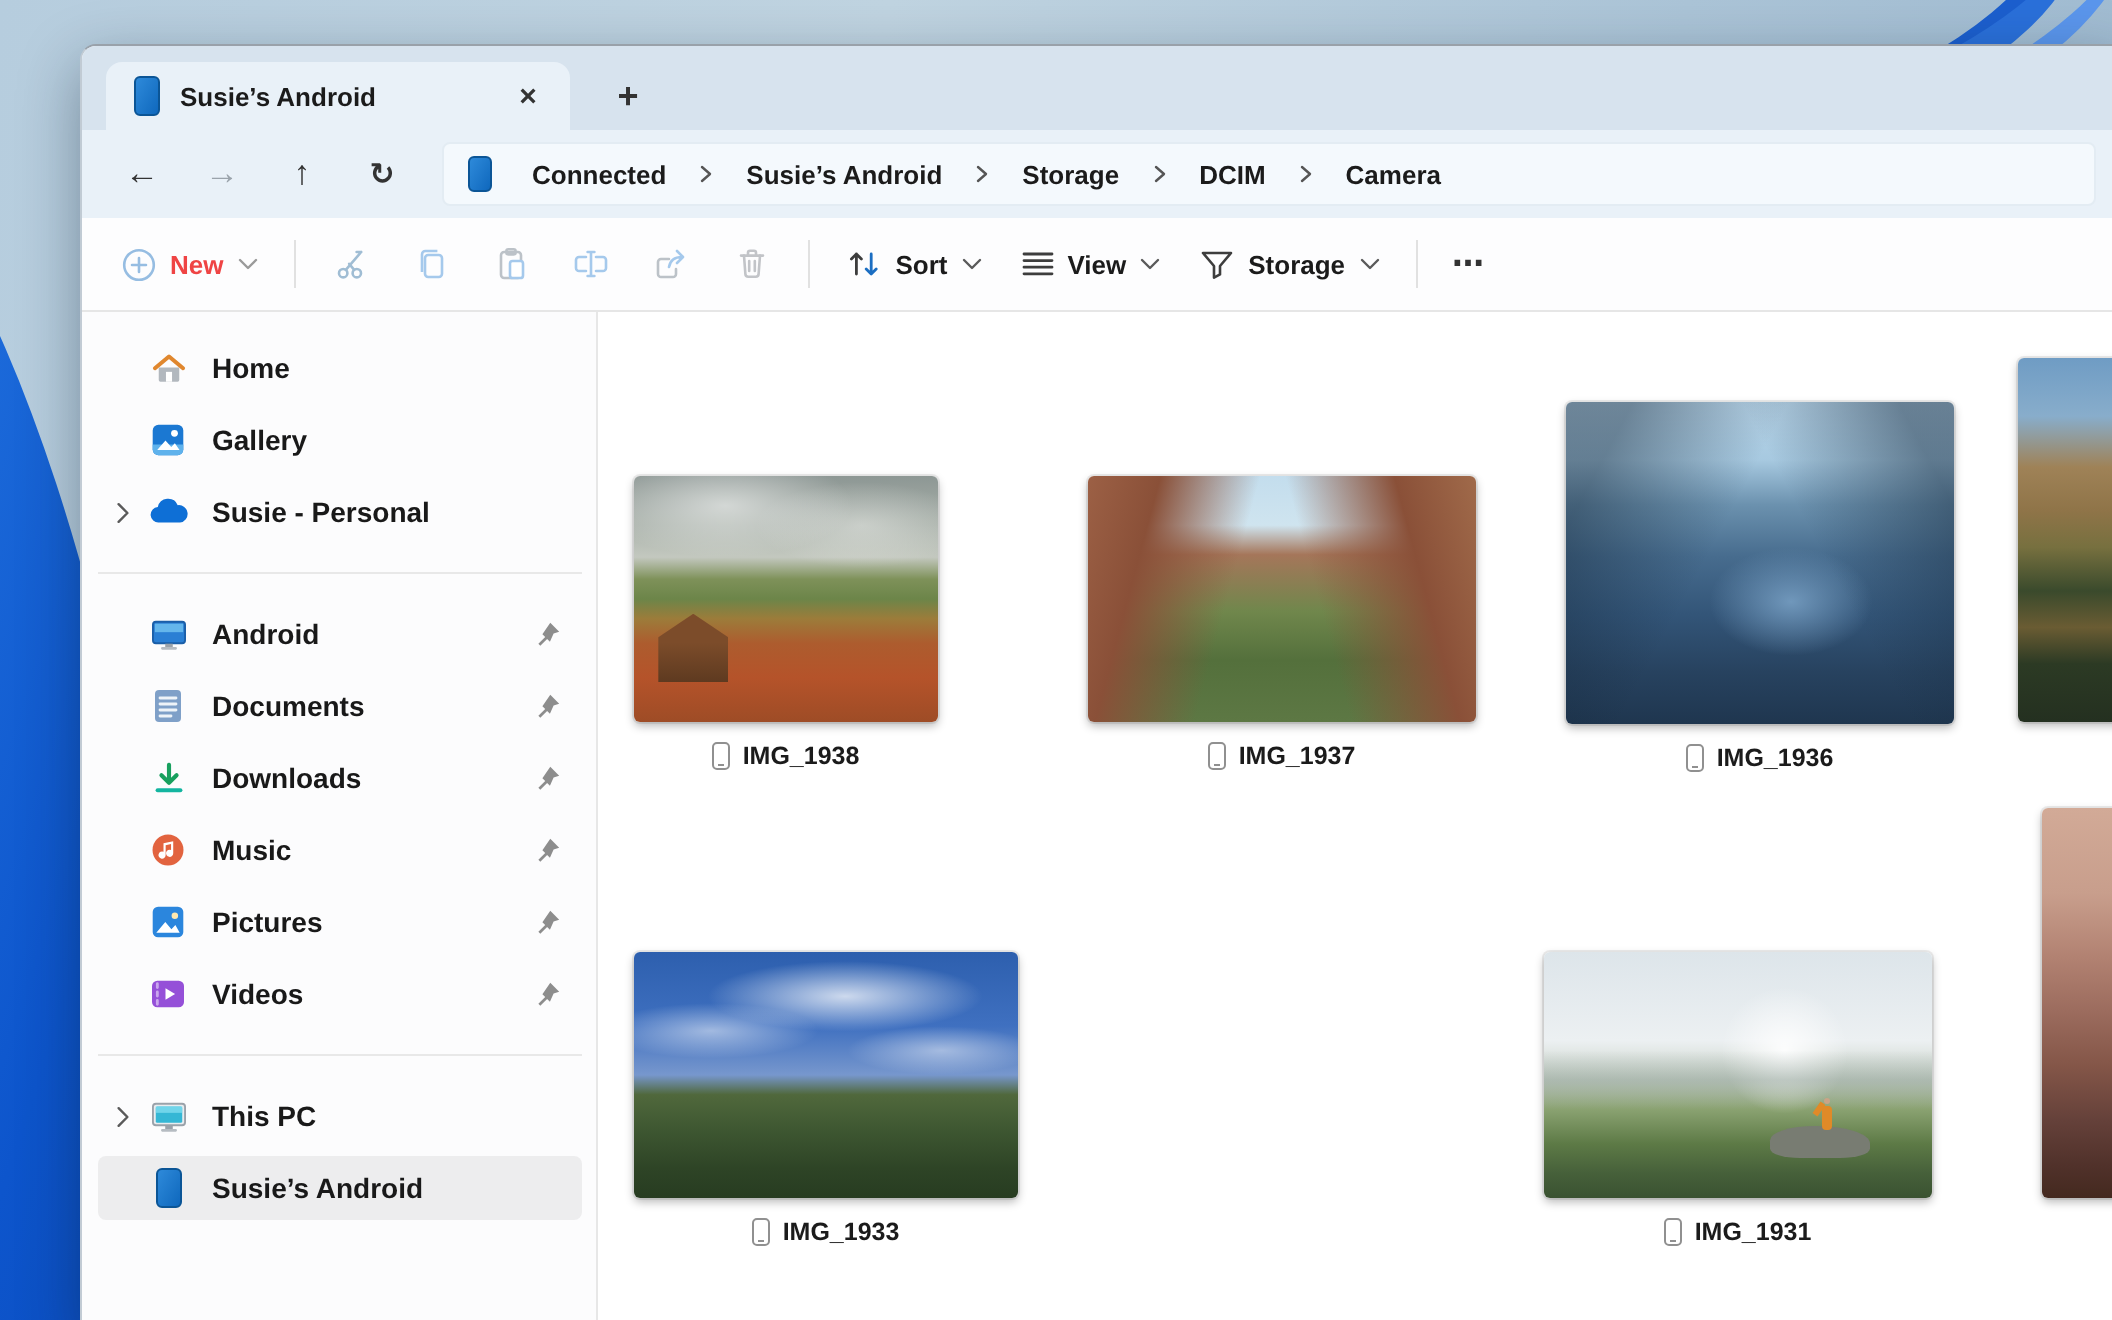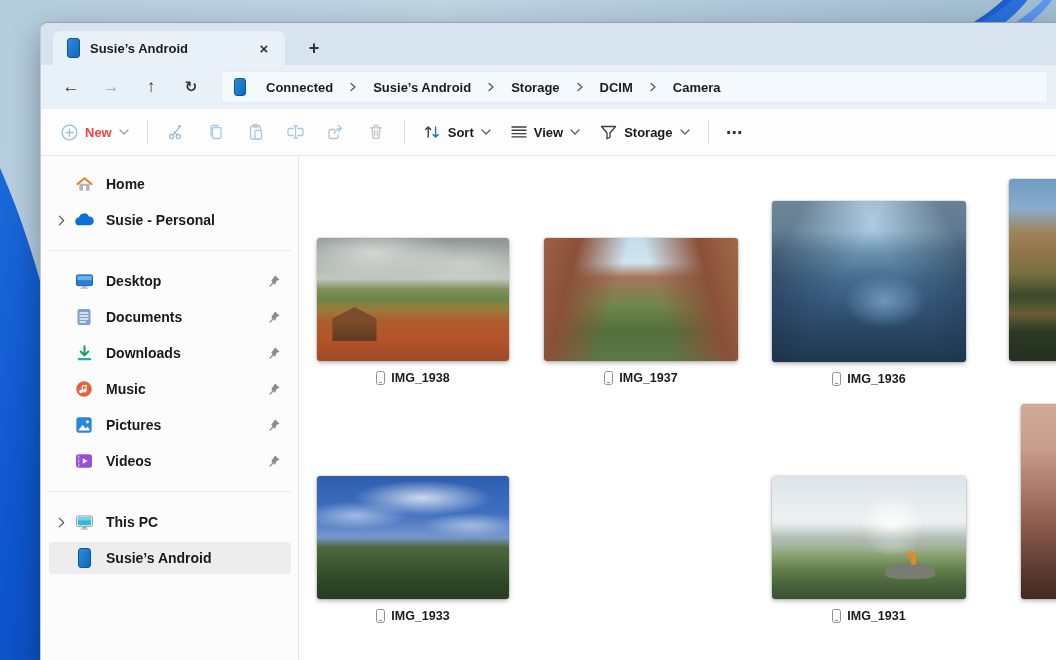--- a/index.html
+++ b/index.html
@@ -78,23 +78,23 @@
   .content { flex:1; position:relative; background:#fff; overflow:hidden; }
   .file { position:absolute; }
   .thumb { width:100%; border-radius:3px; position:relative; overflow:hidden;
     box-shadow:0 2px 5px rgba(0,0,0,.28), 0 0 0 1px rgba(0,0,0,.07); }
   .flabel { margin-top:10px; display:flex; align-items:center; justify-content:center; gap:6px;
     font-size:12.5px; color:#1b1b1b; }
   .mini-phone { width:9px; height:14px; border:1px solid #909090; border-radius:2.5px; position:relative; flex-shrink:0; }
   .mini-phone::after { content:""; position:absolute; left:50%; bottom:1.5px; width:3px; height:1px;
     margin-left:-1.5px; background:#909090; }
 
-  .f1 { left:18px;  top:82px;  width:192px; } .f1 .thumb { height:123px; }
+  .f1 { left:18px;  top:82px;  width:152px; } .f1 .thumb { height:123px; }
   .f2 { left:245px; top:82px;  width:194px; } .f2 .thumb { height:123px; }
-  .f3 { left:473px; top:45px;  width:194px; } .f3 .thumb { height:161px; }
+  .f3 { left:484px; top:45px;  width:194px; } .f3 .thumb { height:161px; }
   .fp1{ left:710px; top:23px;  width:70px;  } .fp1 .thumb { height:182px; }
   .f4 { left:18px;  top:320px; width:192px; } .f4 .thumb { height:123px; }
   .f5 { left:243px; top:308px; width:198px; } .f5 .thumb { height:135px; }
   .f6 { left:473px; top:320px; width:194px; } .f6 .thumb { height:123px; }
   .fp2{ left:722px; top:248px; width:60px;  } .fp2 .thumb { height:195px; }
 
   
   .t1938 { background:
     radial-gradient(ellipse 60% 30% at 30% 12%, rgba(255,255,255,.55), transparent 70%),
     radial-gradient(ellipse 50% 25% at 75% 20%, rgba(250,250,248,.4), transparent 70%),
@@ -307,20 +307,32 @@
           <span class="side-ico">
             <svg width="19" height="19" viewBox="0 0 20 20">
                 <path d="M4.6 9.2v6.6a.9.9 0 0 0 .9.9h9a.9.9 0 0 0 .9-.9V9.2" fill="#b2b8be"></path>
                 <rect x="8.4" y="11.5" width="3.2" height="5.2" fill="#fff"></rect>
                 <path d="M2.6 9.6L10 3.4l7.4 6.2" stroke="#e0872e" stroke-width="2.1" fill="none" stroke-linecap="round" stroke-linejoin="round"></path>
               </svg>
             </span>
           <span class="side-label">Home</span>
         </div>
 
+        <div class="side-item">
+          <span class="side-chev"></span>
+          <span class="side-ico">
+            <svg width="18" height="18" viewBox="0 0 20 20">
+                <rect x="1.5" y="1.5" width="17" height="17" rx="3.2" fill="#1b78d2"></rect>
+                <path d="M1.5 12.5h17v2.8a3.2 3.2 0 0 1-3.2 3.2H4.7a3.2 3.2 0 0 1-3.2-3.2z" fill="#5fb2ec"></path>
+                <path d="M4 15.5l4.6-5.2 3.2 3.6 2-2.1 2.6 3.7z" fill="#fff"></path>
+                <circle cx="13.6" cy="6.3" r="1.9" fill="#fff"></circle>
+              </svg>
+            </span>
+          <span class="side-label">Gallery</span>
+        </div>
 
         <div class="side-item">
           <span class="side-chev">
             <svg width="11" height="11" viewBox="0 0 10 10">
                 <path d="M3 1l4 4-4 4" stroke="#5a5a5a" stroke-width="1.1" fill="none" stroke-linecap="round" stroke-linejoin="round"></path>
               </svg>
             </span>
           <span class="side-ico">
             <svg width="21" height="14" viewBox="0 0 24 15">
                 <path d="M6.2 13.5a4.4 4.4 0 0 1-.6-8.8A6 6 0 0 1 17 3.6a4.9 4.9 0 0 1 1.3 9.9z" fill="#0e6fd6"></path>
@@ -334,21 +346,21 @@
         <div class="side-item">
           <span class="side-chev"></span>
           <span class="side-ico">
             <svg width="19" height="17" viewBox="0 0 20 18">
                 <rect x="1.5" y="2" width="17" height="11.4" rx="1.6" fill="#2a7fd4" stroke="#1b5fa8" stroke-width="1"></rect>
                 <path d="M2.5 3h15v4.5h-15z" fill="#6fc0ee" opacity=".85"></path>
                 <rect x="8" y="13.6" width="4" height="1.8" fill="#9aa2aa"></rect>
                 <rect x="5.8" y="15.4" width="8.4" height="1.4" rx=".6" fill="#b6bcc2"></rect>
               </svg>
             </span>
-          <span class="side-label">Desktop</span>
+          <span class="side-label">Android</span>
           <span class="side-pin">
             <svg width="14" height="14" viewBox="0 0 16 16">
                 <path d="M9.3 1.6l5.1 5.1-3.2 1-2.1 4.7-1.6-1.6L3.6 14.7l-1.1-1.1 3.9-3.9L4.8 8.1z" fill="#8d8d8d"></path>
               </svg>
             </span>
         </div>
 
         <div class="side-item">
           <span class="side-chev"></span>
           <span class="side-ico">

